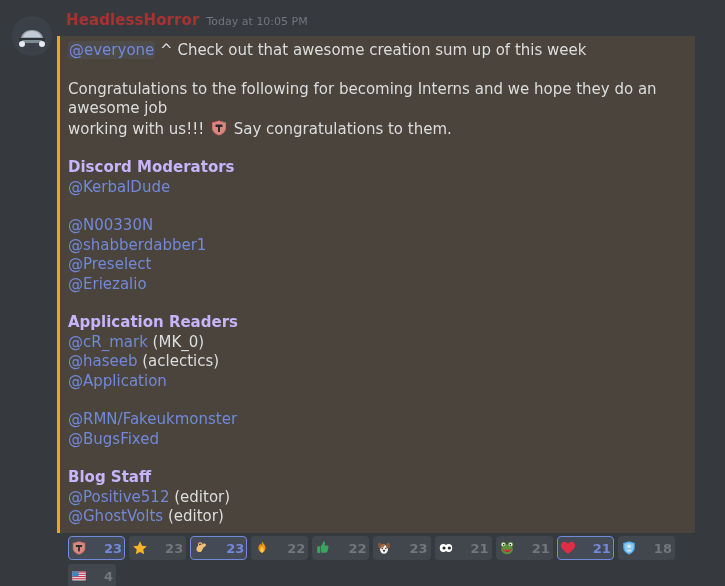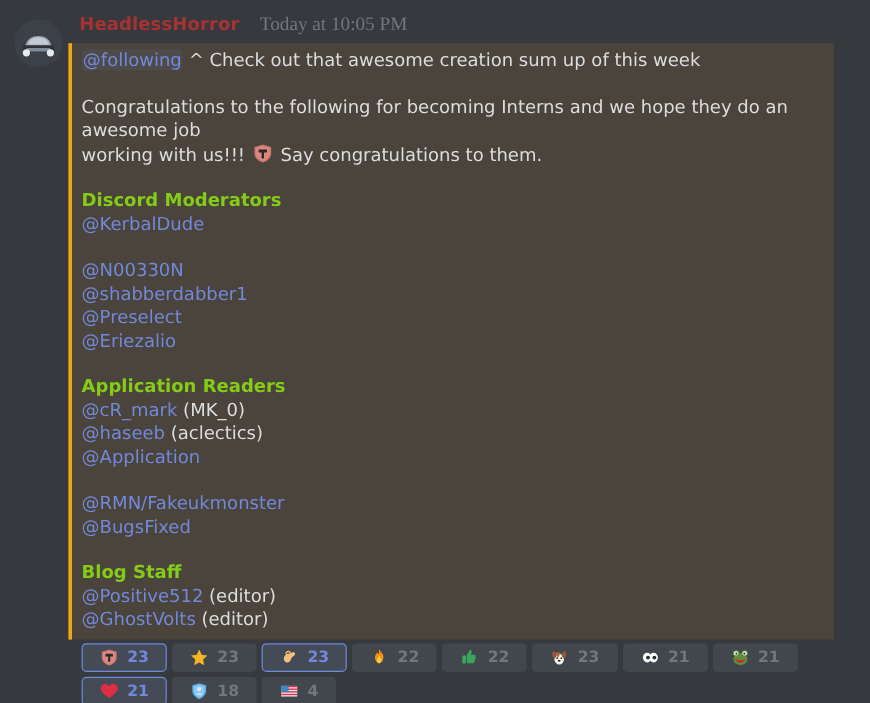--- a/index.html
+++ b/index.html
@@ -47,25 +47,24 @@
   .avatar svg { display: block; }
 
   .author {
     font-size: 15px;
     font-weight: bold;
     letter-spacing: .1px;
     line-height: 20px;
     vertical-align: baseline;
   }
   .timestamp {
-    font-size: 16px;
+    font-size: 11px;
     color: #72767d;
-    margin-left: 17px;
+    margin-left: 7px;
     line-height: 20px;
-    font-family: Liberation Serif, serif;
   }
 
   
   .mention-body {
     position: relative;
     margin-left: 57px;
     margin-right: 30px;
     background: #4a443c;
     padding: 5px 0 6px 0;
   }
@@ -89,44 +88,44 @@
   }
   .line.spacer { height: 19px; font-size: 0; line-height: 19px; }
 
   .mention {
     color: #7289da;
     background: rgba(114,137,218,0.10);
     border-radius: 3px;
     padding: 0 1px;
   }
   .mention-plain { color: #7289da; }
-  .section-title { font-weight: bold; color: #84cc16; }
+  .section-title { font-weight: bold; color: #c4b5fd; }
   .emoji-inline {
     display: inline-block;
     vertical-align: -3px;
     width: 18px;
     height: 18px;
     margin: 0 1px;
   }
 
   
   .reactions {
     position: absolute;
     left: 68px;
     top: 536px;
     display: flex;
     flex-wrap: wrap;
     gap: 4px;
   }
   .reaction {
     display: flex;
     align-items: center;
-    gap: 7px;
+    gap: 17px;
     height: 24px;
-    padding: 0 14px;
+    padding: 0 2px;
     border-radius: 4px;
     background: #42464d;
     border: 1px solid transparent;
     box-sizing: border-box;
     cursor: pointer;
   }
   .reaction.me {
     background: #43474f;
     border-color: #7289da;
     background: #454a57;
@@ -161,21 +160,21 @@
           <rect x="7" y="22" width="26" height="5" rx="2" fill="#2e3238"></rect>
           <rect x="10" y="24" width="20" height="3" rx="1.2" fill="#7e8a96"></rect>
           <circle cx="10" cy="28" r="3" fill="#e6ebf0"></circle>
           <circle cx="30" cy="28" r="3" fill="#e6ebf0"></circle>
         </svg>
       </div>
       <span class="author" style="color:#a83232">HeadlessHorror</span><span class="timestamp">Today at 10:05 PM</span>
     </div>
 
     <div class="mention-body" id="mention-body">
-        <div class="line"><span class="mention">@following</span><span> ^ Check out that awesome creation sum up of this week</span></div>
+        <div class="line"><span class="mention">@everyone</span><span> ^ Check out that awesome creation sum up of this week</span></div>
         <div class="line spacer">&nbsp;</div>
         <div class="line"><span>Congratulations to the following for becoming Interns and we hope they do an awesome job</span></div>
         <div class="line"><span>working with us!!! </span><span class="emoji-inline"><svg width="18" height="18" viewBox="0 0 36 36" aria-hidden="true">
               <path d="M18 3 L32 7 v11 c0 8-7 13-14 15 C11 31 4 26 4 18 V7 Z" fill="#c9726c"></path>
               <path d="M18 5 L30 8.5 v9.5 c0 6.8-6 11.2-12 13 C12 29.2 6 24.8 6 18 V8.5 Z" fill="#d98780"></path>
               <rect x="11" y="11" width="14" height="5" rx="1" fill="#2b2b2b"></rect>
               <rect x="16" y="15" width="4" height="11" rx="1" fill="#2b2b2b"></rect>
             </svg></span><span> Say congratulations to them.</span></div>
         <div class="line spacer">&nbsp;</div>
         <div class="line"><span class="section-title">Discord Moderators</span></div>

